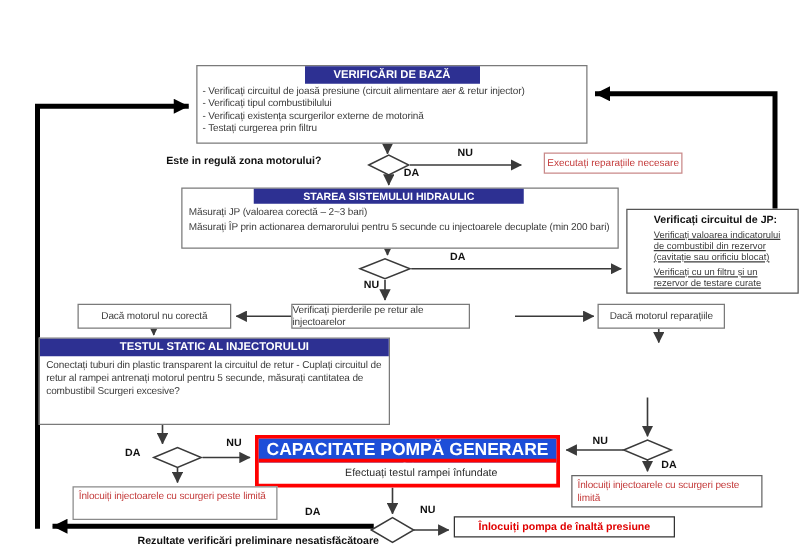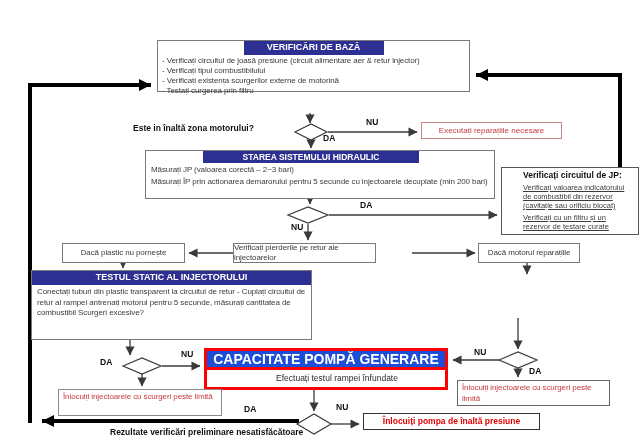--- a/index.html
+++ b/index.html
@@ -66,32 +66,32 @@
 
     <g fill="#fff" stroke="#3a3a3a" stroke-width="1.2">
       <polygon points="295,132 311,124 327,132 311,140"></polygon>
       <polygon points="288,215 308,207 328,215 308,223"></polygon>
       <polygon points="123,366 142,358 161,366 142,374"></polygon>
       <polygon points="499,360 518,352 537,360 518,368"></polygon>
       <polygon points="297,424 314,414 331,424 314,434"></polygon>
     </g>
   </svg>
 
-  <div class="box" style="left:157px;top:40px;width:313px;height:52px;">
+  <div class="box" style="left:157px;top:52px;width:313px;height:63px;">
     <div class="hdr" style="width:140px;margin:0 auto;">VERIFICĂRI DE BAZĂ</div>
     <div style="padding:1px 4px;">
       <div class="small">- Verificați circuitul de joasă presiune (circuit alimentare aer &amp; retur injector)</div>
       <div class="small">- Verificați tipul combustibilului</div>
       <div class="small">- Verificați existența scurgerilor externe de motorină</div>
       <div class="small">- Testați curgerea prin filtru</div>
     </div>
   </div>
 
-  <div class="lbl" style="left:133px;top:123px;">Este in înaltă zona motorului?</div>
-  <div class="box center" style="left:421px;top:122px;width:141px;height:17px;border-color:#c98989;">
+  <div class="lbl" style="left:133px;top:123px;">Este in regulă zona motorului?</div>
+  <div class="box center" style="left:435px;top:122px;width:111px;height:17px;border-color:#c98989;">
     <div class="redtext" style="font-size:8px;line-height:15px;">Executați reparațiile necesare</div>
   </div>
 
   <div class="box" style="left:145px;top:150px;width:350px;height:49px;">
     <div class="hdr" style="width:216px;margin-left:57px;height:12px;line-height:12px;font-size:8.5px;">STAREA SISTEMULUI HIDRAULIC</div>
     <div style="padding:2px 5px;">
       <div class="small" style="margin-bottom:2px;">Măsurați JP (valoarea corectă – 2~3 bari)</div>
       <div class="small">Măsurați ÎP prin actionarea demarorului pentru 5 secunde cu injectoarele decuplate (min 200 bari)</div>
     </div>
   </div>
@@ -102,21 +102,21 @@
       <p class="jp-p">Verificați valoarea indicatorului de combustibil din rezervor (cavitație sau orificiu blocat)</p>
       <p class="jp-p">Verificați cu un filtru și un rezervor de testare curate</p>
     </div>
   </div>
 
   <div class="box onerow" style="left:233px;top:243px;width:143px;height:20px;">
     <span class="small">Verificați pierderile pe retur ale injectoarelor</span>
   </div>
 
   <div class="box onerow" style="left:62px;top:243px;width:123px;height:20px;">
-    <span class="small">Dacă plastic nu pornește</span>
+    <span class="small">Dacă motorul nu corectă</span>
   </div>
   <div class="box onerow" style="left:478px;top:243px;width:102px;height:20px;">
     <span class="small">Dacă motorul reparațiile</span>
   </div>
 
   <div class="box" style="left:31px;top:270px;width:281px;height:70px;">
     <div class="hdr">TESTUL STATIC AL INJECTORULUI</div>
     <div class="small body-pad" style="line-height:10.5px;">Conectați tuburi din plastic transparent la circuitul de retur - Cuplați circuitul de retur al rampei antrenați motorul pentru 5 secunde, măsurați cantitatea de combustibil Scurgeri excesive?</div>
   </div>
 

